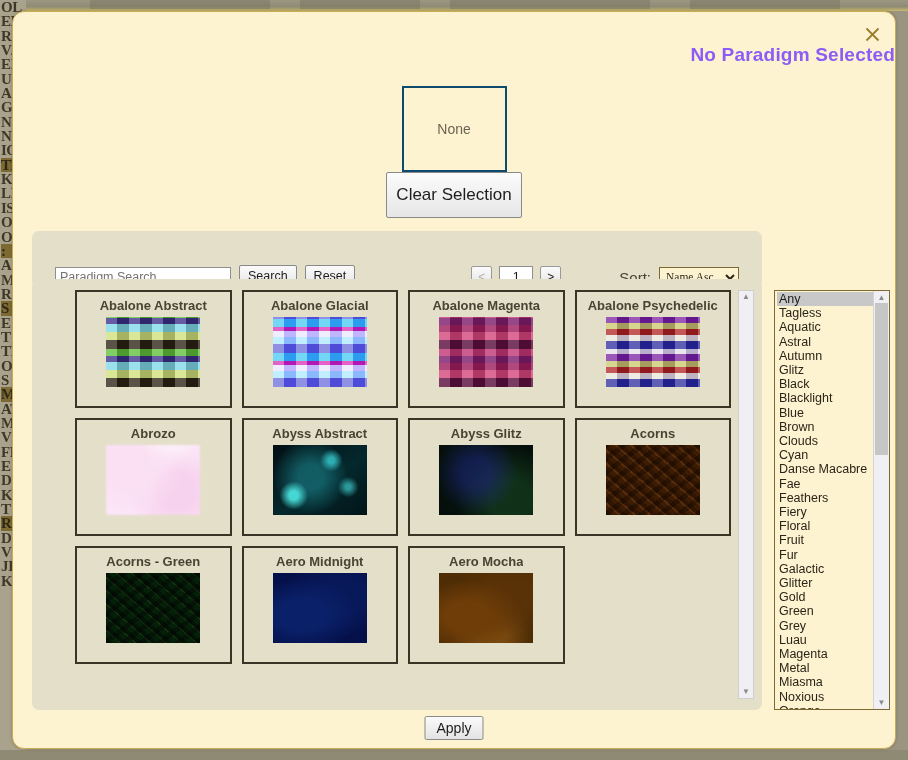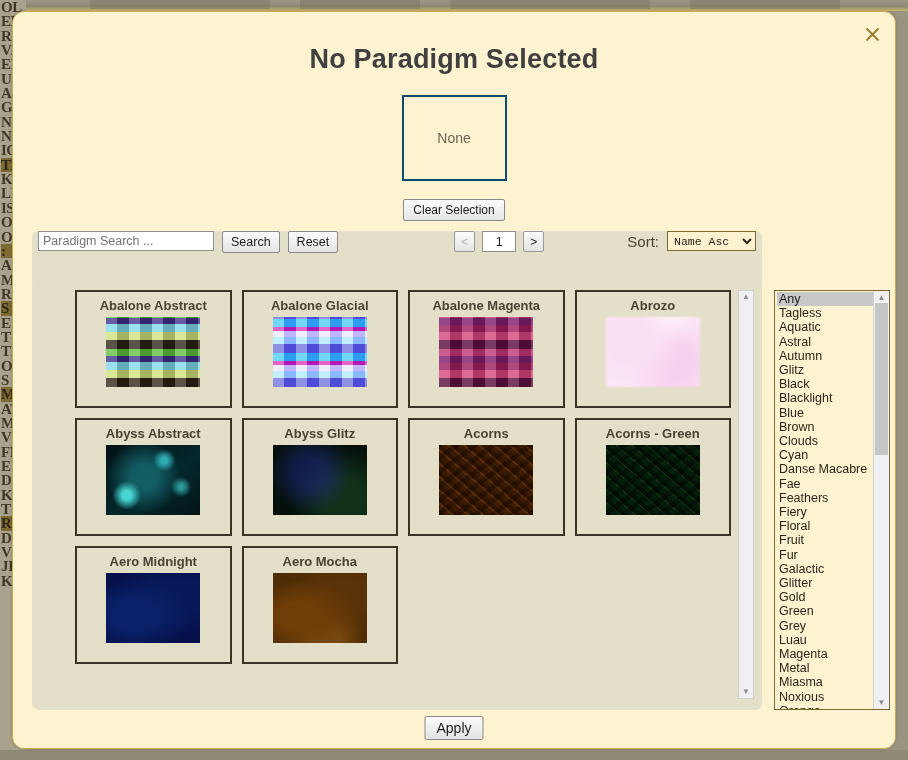--- a/index.html
+++ b/index.html
@@ -65,62 +65,61 @@
     width: 28px; height: 28px;
     display: flex; align-items: center; justify-content: center;
     color: #9a7b2c;
     font-size: 21px;
     font-family: "DejaVu Sans", sans-serif;
     cursor: pointer;
     line-height: 1;
   }
 
   #dlg-title {
-    text-align: center;
-    font-size: 27px;
+    text-align: right;
+    font-size: 19px;
     font-weight: bold;
-    color: #404040;
+    color: #8b5cf6;
     padding-top: 32px;
     letter-spacing: .2px;
   }
 
   #preview-wrap {
     display: flex; flex-direction: column; align-items: center;
     margin-top: 20px;
   }
   #preview-box {
     width: 101px; height: 82px;
     border: 2px solid #0c4a6e;
     background: #fdf3d1;
     display: flex; align-items: center; justify-content: center;
     color: #6b6452;
     font-size: 14px;
   }
   #clear-btn {
-    margin-top: 18px;
     font-family: "Liberation Sans", sans-serif;
-    font-size: 12px;
+    font-size: 17px;
     color: #1d1d1d;
     background: linear-gradient(to bottom, #fbfbfb, #e6e6e6);
     border: 1px solid #898989;
     border-radius: 2px;
-    padding: 3px 9px;
+    padding: 12px 9px;
     cursor: pointer;
   }
 
   
   #toolbar {
     position: absolute;
     left: 19px; top: 219px;
     width: 730px; height: 56px;
     background: #e3dfc8;
     border-radius: 7px;
-    display: flex; align-items: flex-start;
-    box-sizing: border-box;
-    padding: 0 6px;
+    display: flex; align-items: flex-end;
+    box-sizing: border-box;
+    padding: 0 23px;
   }
   #search-input {
     width: 176px; height: 20px;
     font-family: "Liberation Sans", sans-serif;
     font-size: 12.5px;
     padding: 1px 4px;
     border: 1px solid #8e8e8e;
     background: #ffffff;
     color: #222;
     box-sizing: border-box;
@@ -162,21 +161,21 @@
     border: 1px solid #8e8e8e;
     color: #1d1d1d;
     box-sizing: border-box;
   }
   #sort-wrap {
     margin-left: auto;
     display: flex; align-items: center; gap: 8px;
   }
   #sort-label { font-size: 15px; color: #4a4233; }
   #sort-select {
-    font-family: Liberation Mono, monospace;
+    font-family: Liberation Serif, serif;
     font-size: 11.5px;
     border: 1px solid #7d6a33;
     background: #fdf3d1;
     color: #2b2519;
     padding: 1px 2px;
     height: 20px;
   }
 
   
   #results {
@@ -450,20 +449,24 @@
         </div>
         <div class="tile">
           <div class="tile-name">Abalone Glacial</div>
           <div class="tile-swatch tx-abalone-glacial"></div>
         </div>
         <div class="tile">
           <div class="tile-name">Abalone Magenta</div>
           <div class="tile-swatch tx-abalone-magenta"></div>
         </div>
         <div class="tile">
+          <div class="tile-name">Abalone Psychedelic</div>
+          <div class="tile-swatch tx-abalone-psychedelic"></div>
+        </div>
+        <div class="tile">
           <div class="tile-name">Abrozo</div>
           <div class="tile-swatch tx-abrozo"></div>
         </div>
         <div class="tile">
           <div class="tile-name">Abyss Abstract</div>
           <div class="tile-swatch tx-abyss-abstract"></div>
         </div>
         <div class="tile">
           <div class="tile-name">Abyss Glitz</div>
           <div class="tile-swatch tx-abyss-glitz"></div>

